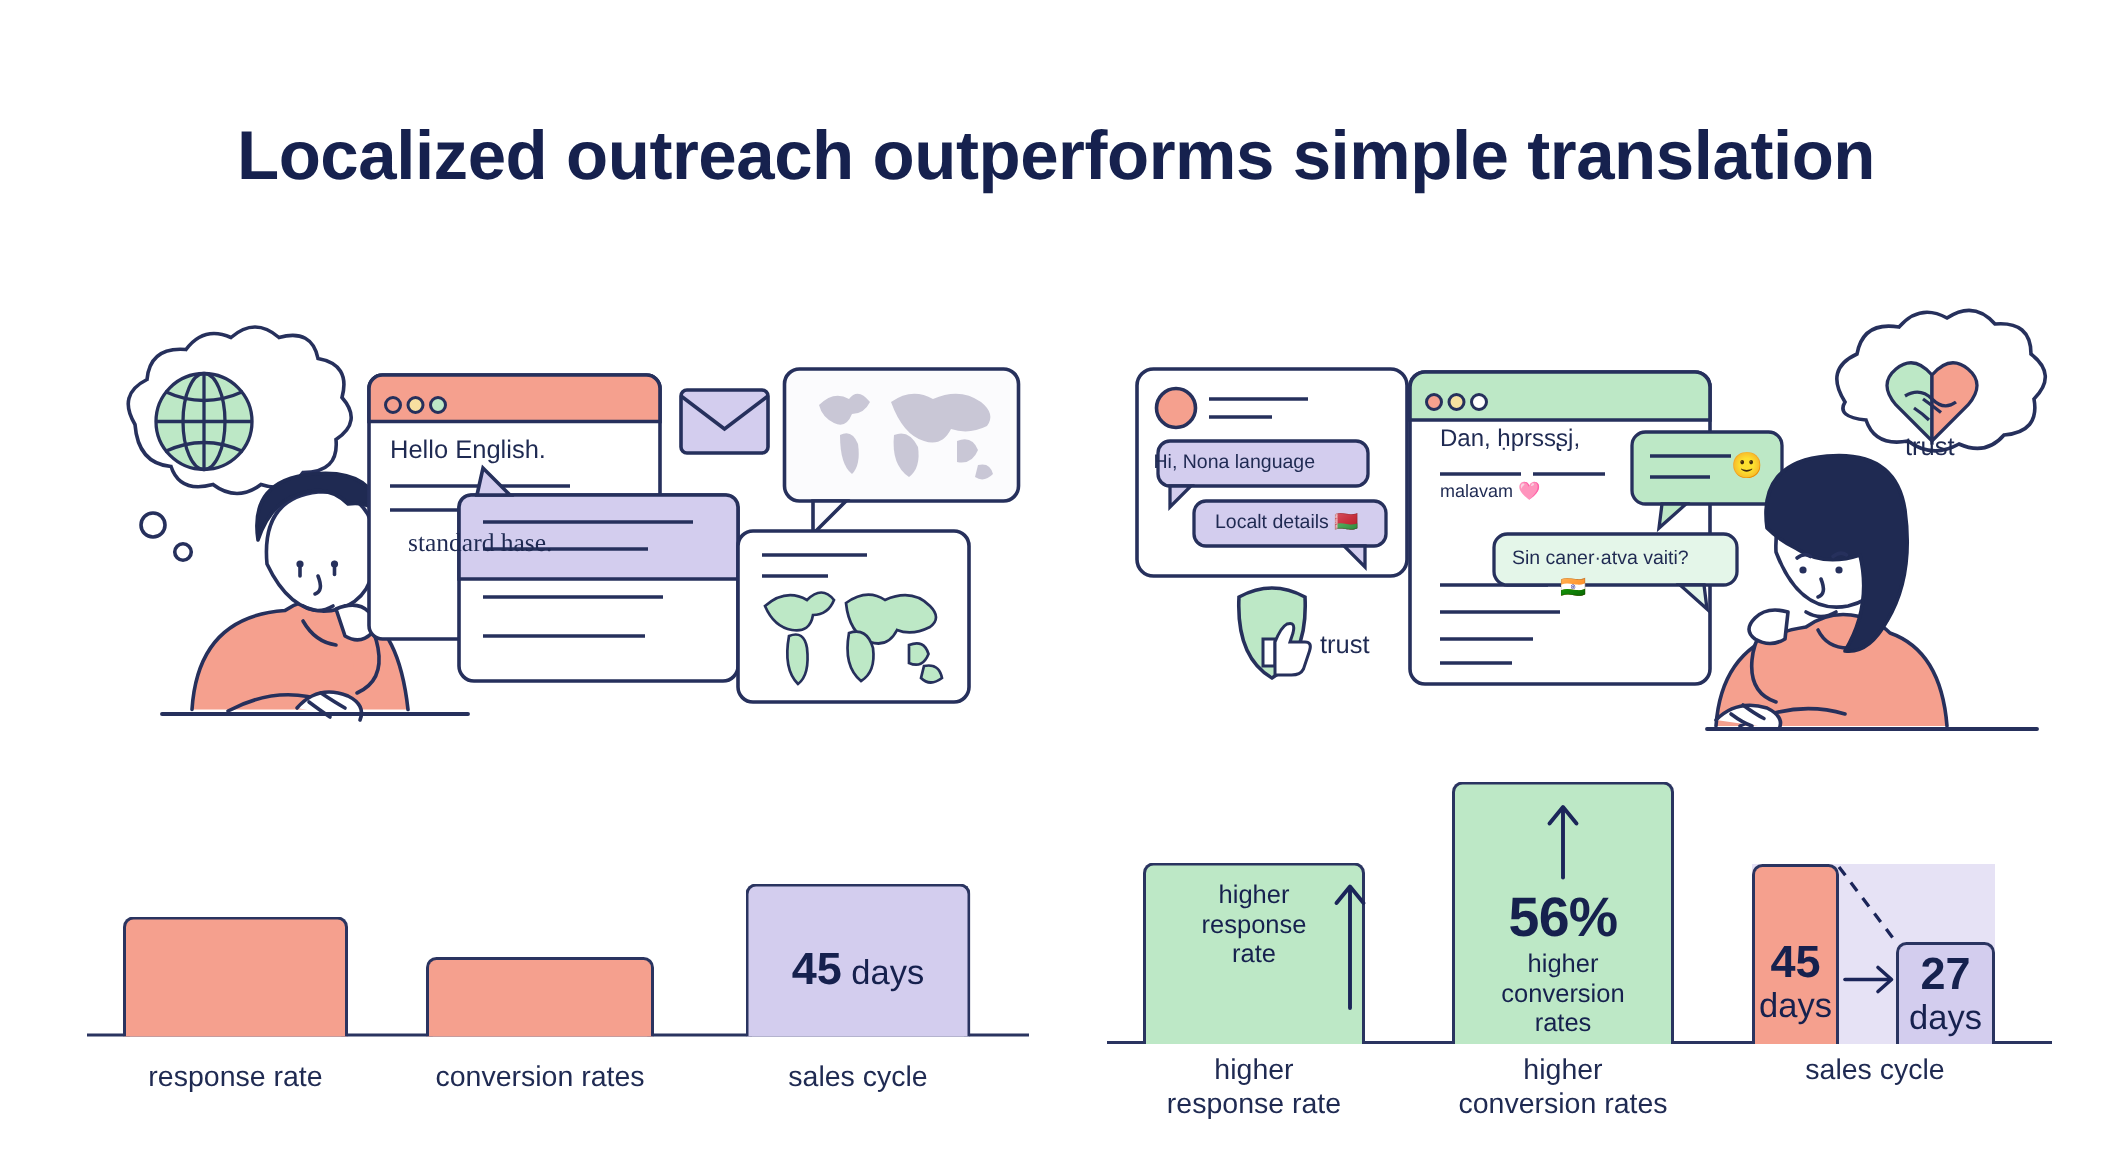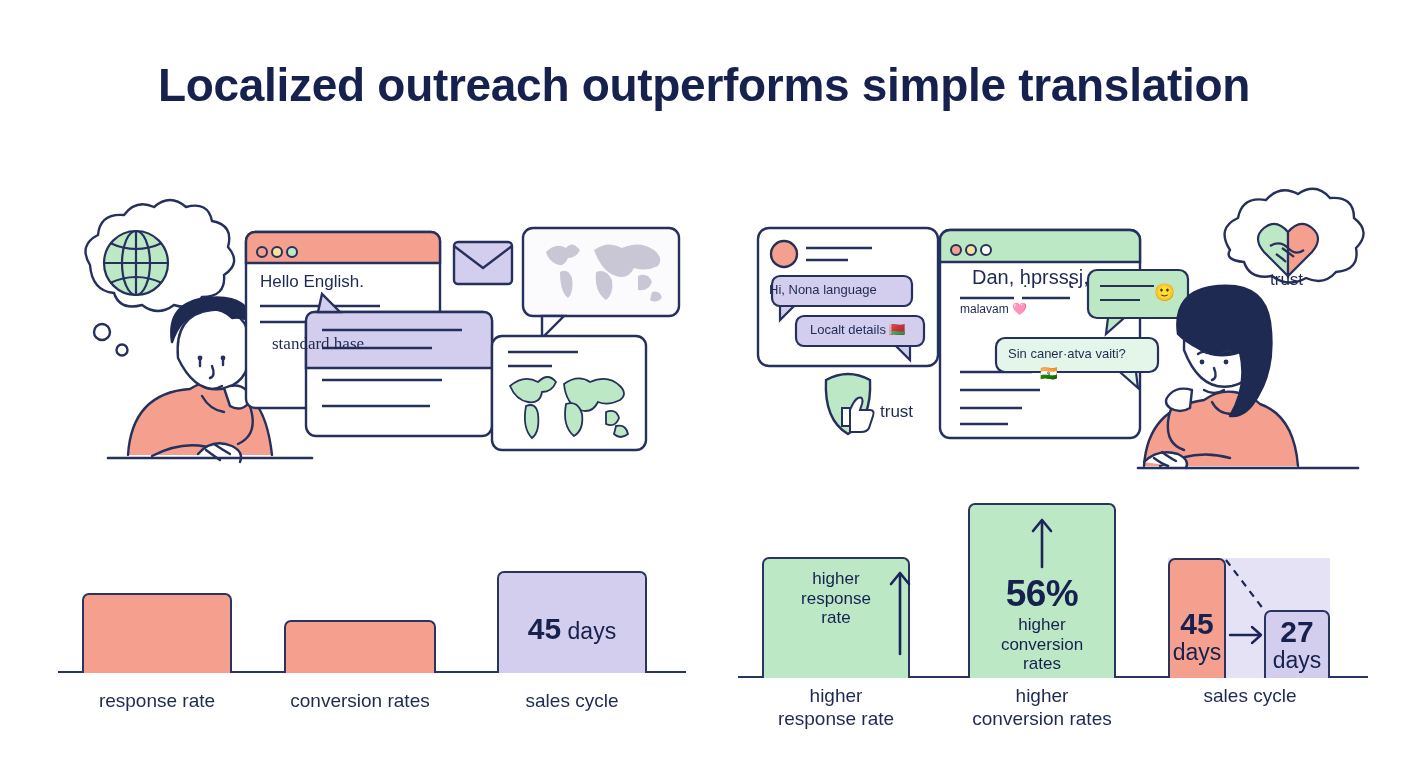--- a/index.html
+++ b/index.html
@@ -12,20 +12,21 @@
     height: 768px;
     position: relative;
     overflow: hidden;
     font-family: "Liberation Sans", sans-serif;
     color: #1b2559;
   }
 
   .stage {
     position: absolute;
     inset: 0;
+    margin-top: 18px;
   }
 
   
   .title {
     position: absolute;
     top: 58px;
     left: 0;
     width: 1408px;
     text-align: center;
     font-size: 46px;
@@ -319,21 +320,21 @@
         <path d="M452 180 q-14 -4 -22 4 q-8 8 0 14 q10 6 20 0Z" fill="#ffffff"></path>
       </g>
 
       <line x1="398" y1="258" x2="618" y2="258" stroke="#26305c" stroke-width="2.6" stroke-linecap="round"></line>
     </svg>
 
     <div class="bub-text" style="left:29px; top:72px;">Hi, Nona language</div>
     <div class="bub-text" style="left:70px; top:112px;">Localt details 🇧🇾</div>
     <div class="ill-label" style="left:140px; top:192px;">trust</div>
 
-    <div class="bub-text" style="left:232px; top:56px; font-size:20px;">Dan, ḥprssʂj,</div>
+    <div class="bub-text" style="left:220px; top:56px; font-size:16px;">Dan, ḥprssʂj,</div>
     <div class="bub-text" style="left:220px; top:92px; font-size:12px;text-align:right;">malavam 🩷</div>
     <div class="bub-text" style="left:300px; top:155px; font-size:14px;">🇮🇳</div>
     <div class="bub-text" style="left:414px; top:72px; font-size:17px;">🙂</div>
     <div class="bub-text" style="left:268px; top:136px;">Sin caner·atva vaiti?</div>
 
     <div class="ill-label" style="left:530px; top:60px;">trust</div>
   </div>
 
   <div class="ill" style="left:0; top:0; width:700px; height:768px;">
 

